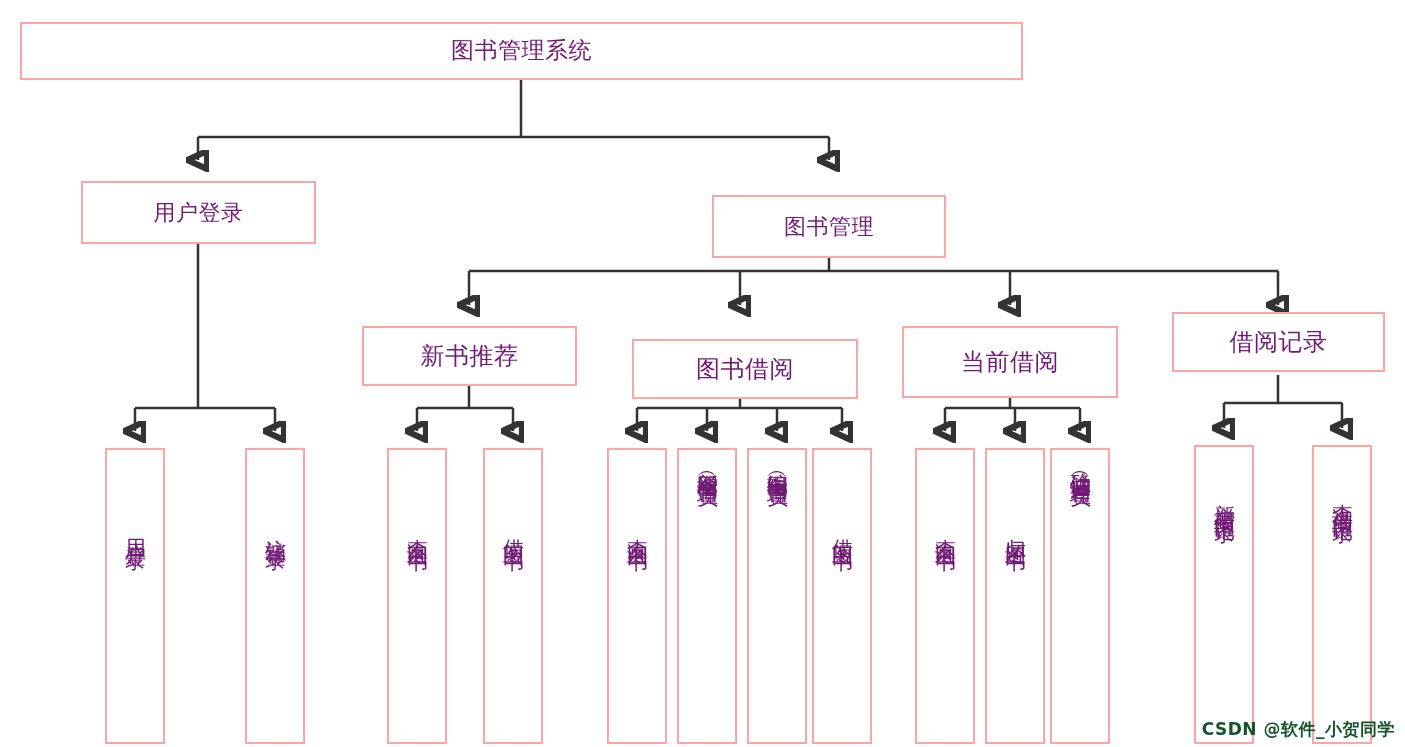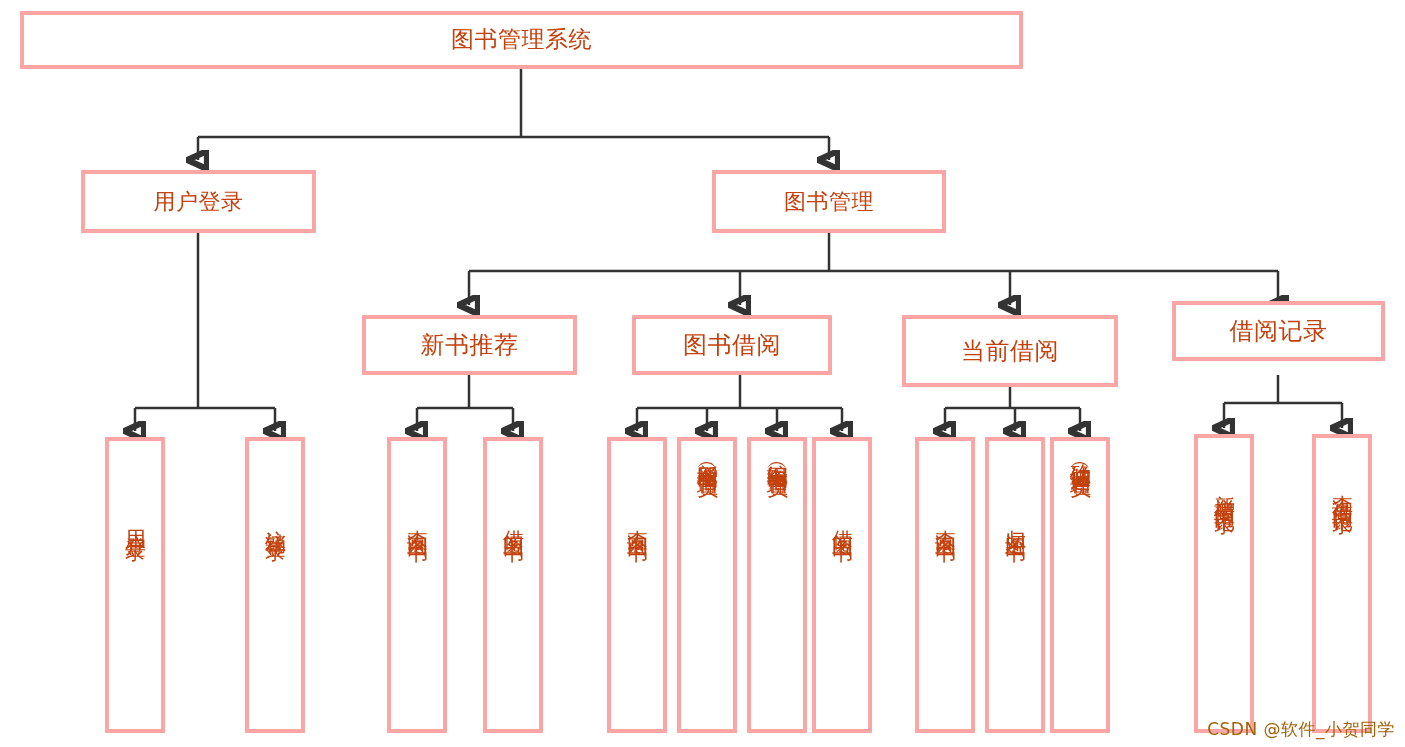--- a/index.html
+++ b/index.html
@@ -11,26 +11,27 @@
     position: relative;
     width: 1405px;
     height: 747px;
     background: #ffffff;
     font-family: "DejaVu Sans", "Liberation Sans", sans-serif;
     overflow: hidden;
   }
   .node {
     position: absolute;
     box-sizing: border-box;
-    border: 4px solid #fca5a5;
+    border: 2px solid #fca5a5;
     background: #ffffff;
     display: flex;
     align-items: center;
     justify-content: center;
-    color: #c2410c;
+    color: #701a75;
+    margin-top: 11px;
   }
   .node .label {
     display: block;
     text-align: center;
     line-height: 1.18;
     letter-spacing: 0.5px;
   }
   .node-root .label { font-size: 23px; }
   .node-l2 .label   { font-size: 22px; }
   .node-l3 .label   { font-size: 24px; }
@@ -62,23 +63,24 @@
   svg.edges path, svg.edges line {
     stroke: #333333;
     stroke-width: 2.5;
     fill: none;
   }
   .watermark {
     position: absolute;
     right: 10px;
     bottom: 6px;
     font-size: 17px;
-    color: #a16207;
+    color: #14532d;
     letter-spacing: 0.5px;
     white-space: nowrap;
+    font-weight: bold;
   }
 </style>
 </head>
 <body>
 
 <div id="canvas">
 
   <svg class="edges" viewBox="0 0 1405 747">
     <defs>
       <marker id="arrow" markerWidth="9" markerHeight="9" refX="4.2" refY="4.2" orient="auto" markerUnits="strokeWidth">
@@ -127,28 +129,28 @@
     <line x1="1342" y1="403" x2="1342" y2="428" marker-end="url(#arrow)"></line>
   </svg>
 
   <div class="node node-root" style="left:20px; top:11px; width:1003px; height:58px;">
     <span class="label">图书管理系统</span>
   </div>
 
   <div class="node node-l2" style="left:81px; top:170px; width:235px; height:63px;">
     <span class="label">用户登录</span>
   </div>
-  <div class="node node-l2" style="left:712px; top:170px; width:234px; height:63px;">
+  <div class="node node-l2" style="left:712px; top:184px; width:234px; height:63px;">
     <span class="label">图书管理</span>
   </div>
 
   <div class="node node-l3" style="left:362px; top:315px; width:215px; height:60px;">
     <span class="label">新书推荐</span>
   </div>
-  <div class="node node-l3" style="left:632px; top:315px; width:200px; height:60px;">
+  <div class="node node-l3" style="left:632px; top:328px; width:226px; height:60px;">
     <span class="label">图书借阅</span>
   </div>
   <div class="node node-l3" style="left:902px; top:315px; width:216px; height:72px;">
     <span class="label">当前借阅</span>
   </div>
   <div class="node node-l3" style="left:1172px; top:301px; width:213px; height:60px;">
     <span class="label">借阅记录</span>
   </div>
 
   <div class="node node-leaf" style="left:105px; top:437px; width:60px; height:296px; padding-top:72px;">

